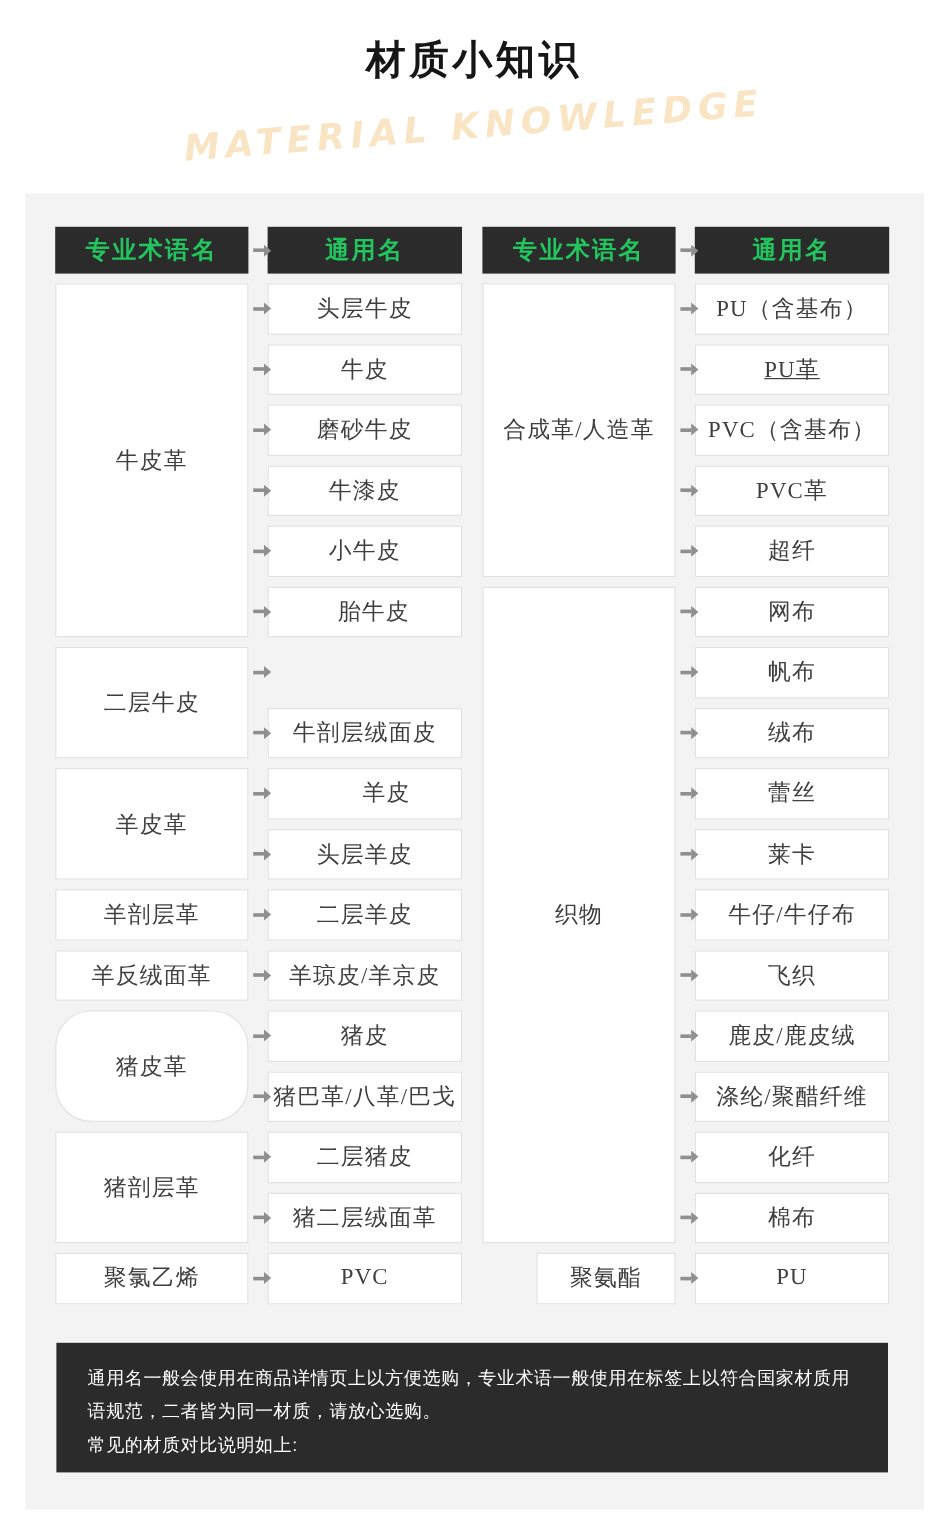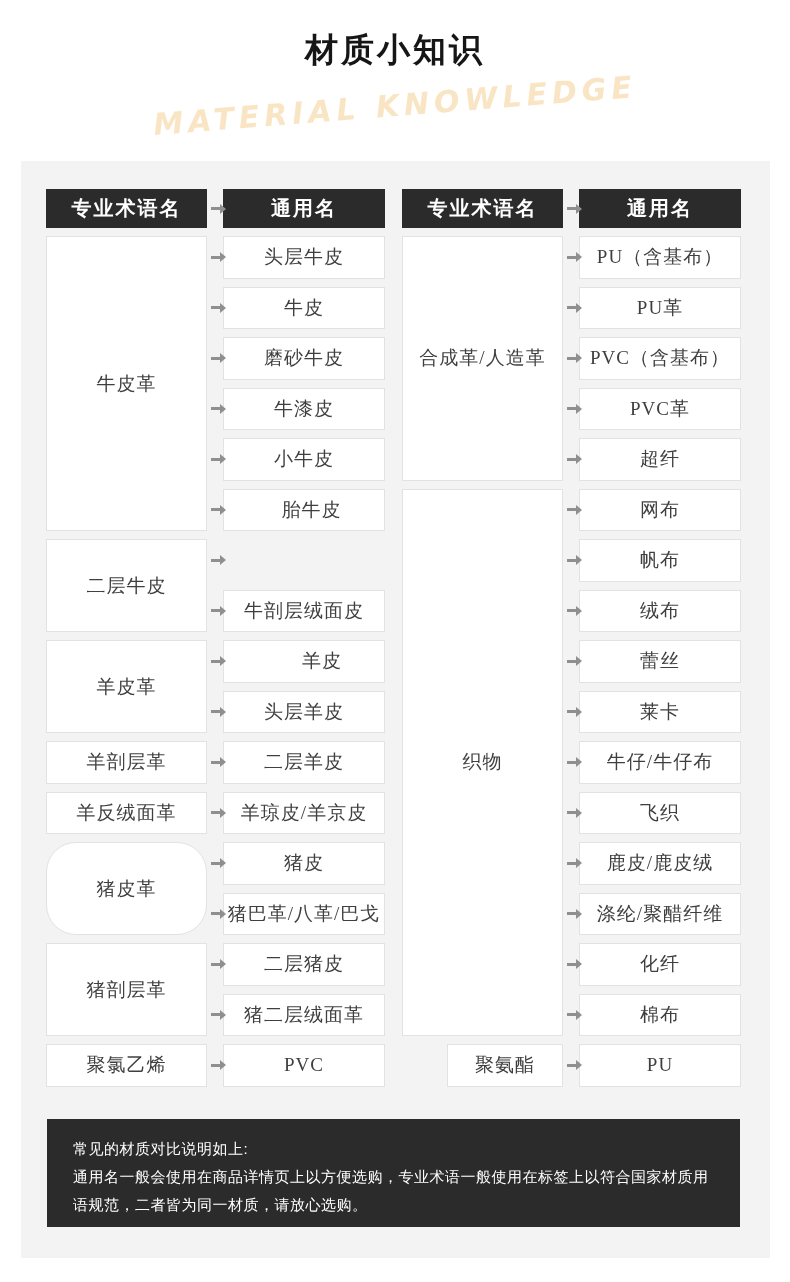--- a/index.html
+++ b/index.html
@@ -49,21 +49,21 @@
     grid-template-columns: 161px 16px 162px;
     grid-template-rows: 39px repeat(17, 42.5px);
     row-gap: 8px;
     column-gap: 0;
   }
   .pair-table.left  { left: 25px; }
   .pair-table.right { left: 381px; }
 
   .col-header {
     background: var(--header-bg, #2b2b2b);
-    color: #ffffff;
+    color: #22c55e;
     font-size: 20px;
     font-weight: 700;
     letter-spacing: 2px;
     display: flex; align-items: center; justify-content: center;
     grid-row: 1;
   }
   .col-header.term   { grid-column: 1; }
   .col-header.common { grid-column: 3; }
 
   .arrow-cell {
@@ -207,21 +207,21 @@
       </div>
       <div class="col-header common" style="grid-row: 1;">通用名</div>
       <div class="term-cell" style="grid-row: 2 / span 5;">合成革/人造革</div>
       <div class="arrow-cell" style="grid-row: 2;">
         <div class="arrow"></div>
       </div>
       <div class="common-cell" style="grid-row: 2;">PU（含基布）</div>
       <div class="arrow-cell" style="grid-row: 3;">
         <div class="arrow"></div>
       </div>
-      <div class="common-cell" style="grid-row: 3;">PU革</div>
+      <div class="common-cell" style="grid-row: 3; text-decoration: underline;">PU革</div>
       <div class="arrow-cell" style="grid-row: 4;">
         <div class="arrow"></div>
       </div>
       <div class="common-cell" style="grid-row: 4;">PVC（含基布）</div>
       <div class="arrow-cell" style="grid-row: 5;">
         <div class="arrow"></div>
       </div>
       <div class="common-cell" style="grid-row: 5;">PVC革</div>
       <div class="arrow-cell" style="grid-row: 6;">
         <div class="arrow"></div>
@@ -273,16 +273,16 @@
       </div>
       <div class="common-cell" style="grid-row: 17;">棉布</div>
       <div class="term-cell" style="grid-row: 18 / span 1; margin-left: 45px;">聚氨酯</div>
       <div class="arrow-cell" style="grid-row: 18;">
         <div class="arrow"></div>
       </div>
       <div class="common-cell" style="grid-row: 18;">PU</div>
     </div>
 
   <div class="note-box">
+    <div>通用名一般会使用在商品详情页上以方便选购，专业术语一般使用在标签上以符合国家材质用语规范，二者皆为同一材质，请放心选购。</div>
     <div>常见的材质对比说明如上:</div>
-    <div>通用名一般会使用在商品详情页上以方便选购，专业术语一般使用在标签上以符合国家材质用语规范，二者皆为同一材质，请放心选购。</div>
   </div>
 </div>
 
 </body></html>

